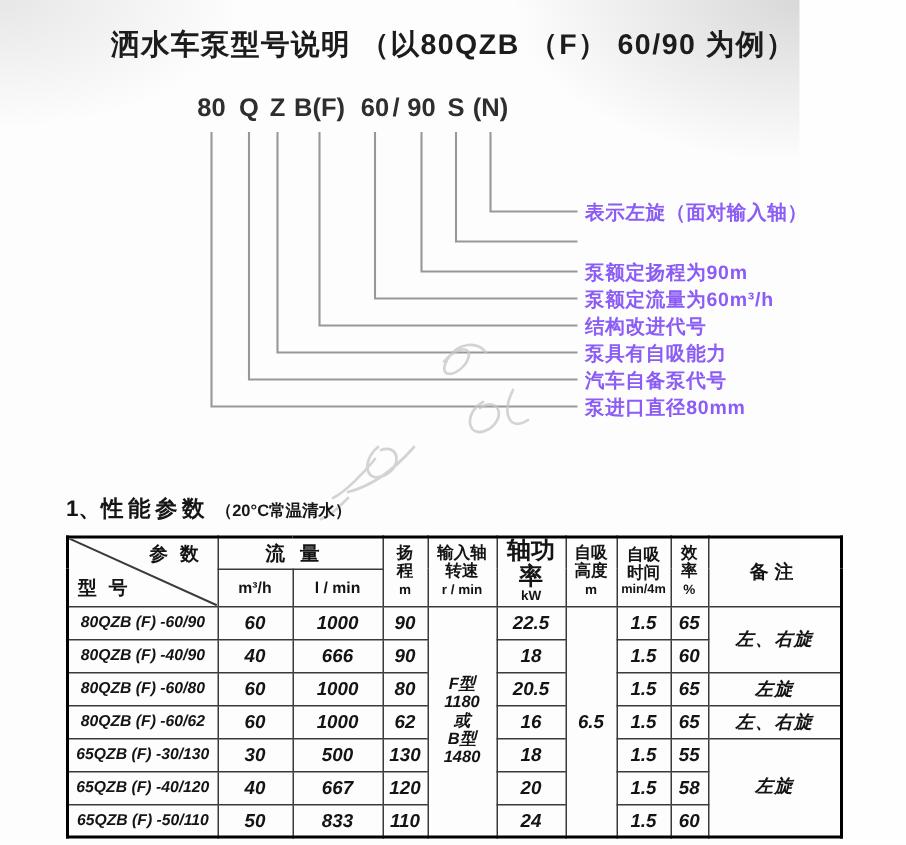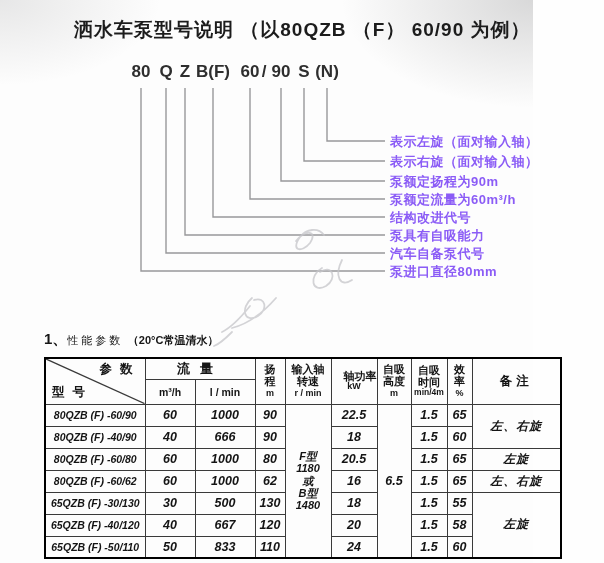--- a/index.html
+++ b/index.html
@@ -23,21 +23,21 @@
     position:absolute;top:62px;transform:translateX(-50%);
     font-size:17px;font-weight:bold;color:#2e2e2e;white-space:nowrap;
   }
   .lines-svg{position:absolute;left:0;top:0;width:604px;height:563px;}
   .dlabel{
     position:absolute;left:390px;
     font-size:13px;font-weight:bold;color:#8b5cf6;white-space:nowrap;letter-spacing:0.5px;
   }
   .sec{position:absolute;left:44px;top:330px;white-space:nowrap;}
   .sec .num{font-size:15px;font-weight:bold;}
-  .sec .stitle{font-size:11px;font-weight:normal;letter-spacing:3px;}
+  .sec .stitle{font-size:15px;font-weight:bold;letter-spacing:3px;}
   .sec .note{font-size:11px;font-weight:bold;letter-spacing:0;}
   table.perf{
     position:absolute;left:44px;top:357px;width:516px;
     border-collapse:collapse;table-layout:fixed;
     border:2px solid #000000;
   }
   table.perf th,table.perf td{
     border:1.5px solid #3a3a3a;padding:0;margin:0;
     text-align:center;vertical-align:middle;
     font-weight:bold;color:#141414;overflow:hidden;
@@ -45,21 +45,21 @@
   tr.hrow1{height:21px;} tr.hrow2{height:25px;} tr.drow{height:22px;font-style:italic;}
   .corner{position:relative;}
   .corner svg{position:absolute;left:0;top:0;width:100%;height:100%;}
   .corner .ct{position:absolute;top:2px;right:4px;font-size:12.5px;letter-spacing:8px;}
   .corner .cb{position:absolute;bottom:3px;left:6px;font-size:12.5px;letter-spacing:8px;}
   .flow-h{font-size:13px;letter-spacing:10px;}
   .stack div{line-height:1.08;font-size:11px;}
   .stack .u{font-size:8.5px;line-height:1.1;}
   .stack .u2{font-size:9px;line-height:1.15;}
   .ph div{line-height:1.05;}
-  .ph .t{font-size:11px;text-align:right;} .ph .u{font-size:9px;}
+  .ph .t{font-size:16px;} .ph .u{font-size:9px;}
   .remark-h{font-size:12.5px;letter-spacing:4px;}
   .model-cell{font-size:10.5px;white-space:nowrap;}
   .num-cell{font-size:12.5px;}
   .speed-cell div{font-size:11px;line-height:1.12;}
   .remark-cell{font-size:12px;letter-spacing:1px;}
   .units{font-size:10.5px;}
   .wm{position:absolute;left:0;top:0;width:604px;height:563px;pointer-events:none;}
 </style>
 </head>
 <body>
@@ -95,21 +95,20 @@
   <svg class="wm" xmlns="http://www.w3.org/2000/svg">
     <g stroke="#c6c6ca" stroke-width="1.8" fill="none" opacity="0.75" stroke-linecap="round">
       <path d="M296 241 c10,-12 22,-10 14,2 c-8,10 -20,8 -10,-6 c6,-8 18,-10 24,-2"></path>
       <path d="M322 268 c-14,8 -10,26 4,18 c12,-8 6,-22 -6,-14 m22 -12 c-8,16 -2,28 10,20"></path>
       <path d="M252 298 c-12,10 -8,26 6,18 c10,-6 8,-20 -4,-16 m-22 28 c16,-4 30,-14 44,-30"></path>
       <path d="M222 332 c8,-4 20,-16 28,-26 m-36 40 c6,-2 12,-8 18,-14"></path>
     </g>
   </svg>
 
   <div class="dlabel" style="top:133px">表示左旋（面对输入轴）</div>
-  <div class="dlabel" style="top:153px">表示右旋（面对输入轴）</div>
   <div class="dlabel" style="top:173px">泵额定扬程为90m</div>
   <div class="dlabel" style="top:191px">泵额定流量为60m³/h</div>
   <div class="dlabel" style="top:209px">结构改进代号</div>
   <div class="dlabel" style="top:227px">泵具有自吸能力</div>
   <div class="dlabel" style="top:245px">汽车自备泵代号</div>
   <div class="dlabel" style="top:263px">泵进口直径80mm</div>
 
   <div class="sec">
     <span class="num">1、</span><span class="stitle">性能参数</span>
     <span class="note">（20°C常温清水）</span>

